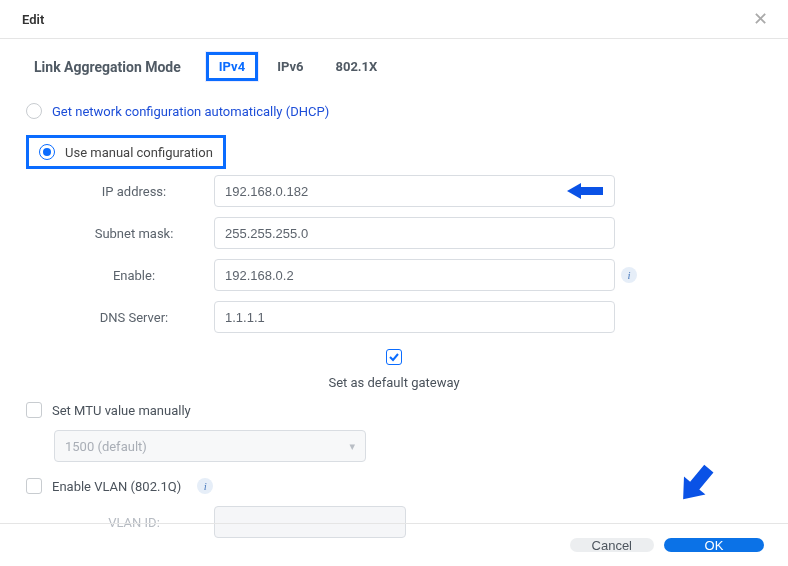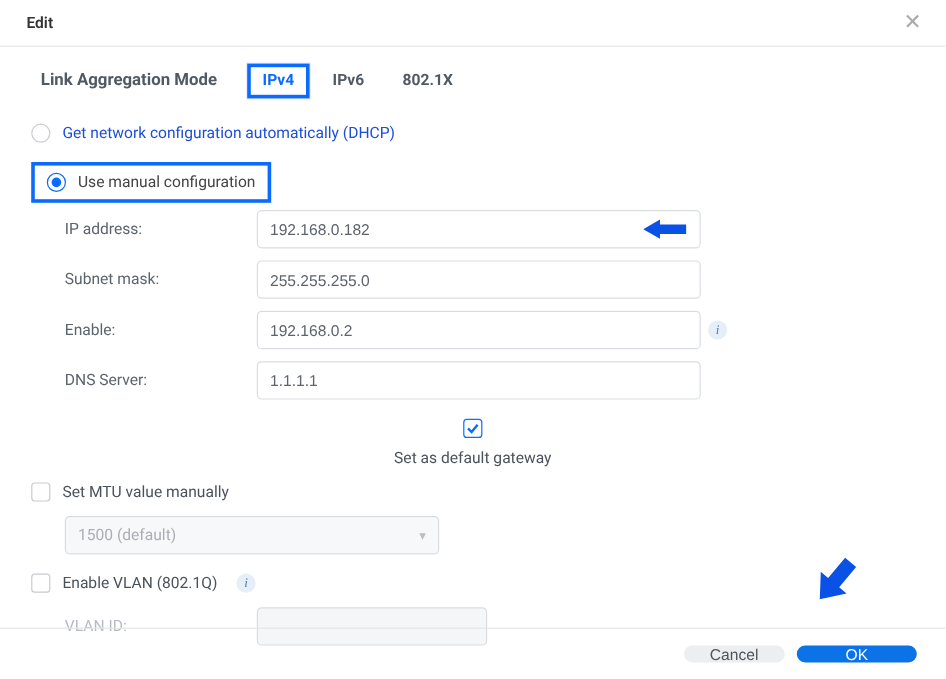--- a/index.html
+++ b/index.html
@@ -16,21 +16,21 @@
   .dlg-header {
     display: flex;
     justify-content: space-between;
     align-items: center;
     padding: 10px 20px 10px 22px;
     border-bottom: 1px solid #e5e5e5;
   }
   .dlg-title { font-size: 13px; font-weight: 600; color:#333;}
   .close-x { font-size: 18px; color:#aaa; cursor:pointer; line-height:1;}
   .tabs {
-    display:flex; align-items:flex-end; gap: 0;
+    display:flex; align-items:flex-start; gap: 0;
     padding: 14px 22px 12px 22px;
   }
   .tab {
     padding: 6px 12px; font-weight:700; color:#505a64; cursor:pointer;
     margin-right:8px;
   }
   .tab.lae { font-size:14px; margin-right:14px;}
   .tab.active {
     color:#0a6cff;
     outline: 3px solid #0a6cff;
@@ -53,24 +53,24 @@
   .radio.sel .dot { width:8px;height:8px;border-radius:50%;background:#0a6cff;}
   .radio .dot{ }
   .highlight-box{
     display:inline-flex;align-items:center;gap:10px;
     padding:6px 10px;
     border:3px solid #0a6cff;
     margin-top:2px;
   }
   .form-block{ padding-left:28px; margin-top:6px;}
   .field-row{ display:flex; align-items:center; margin-bottom:10px;}
-  .field-label{ width:160px; color:#5b636c;}
+  .field-label{ width:160px; color:#5b636c;text-align:center;}
   .field-label.disabled{ color:#b6bbc2;}
   .field-input{
-    width:370px; height:32px;
+    width:401px; height:32px;
     border:1px solid #d9dde2; border-radius:4px;
     padding:0 10px; font-size:13px; color:#5d646d;
     background:#fff;
   }
   .field-input.short{ width:192px;}
   .field-input.disabled{ background:#f5f6f8; color:#b6bbc2;}
   .select{
     width:312px;height:32px;border:1px solid #d9dde2;border-radius:4px;
     padding:0 10px;display:flex;align-items:center;justify-content:space-between;
     color:#a9aeb6; background:#f7f8f9; cursor:default;

